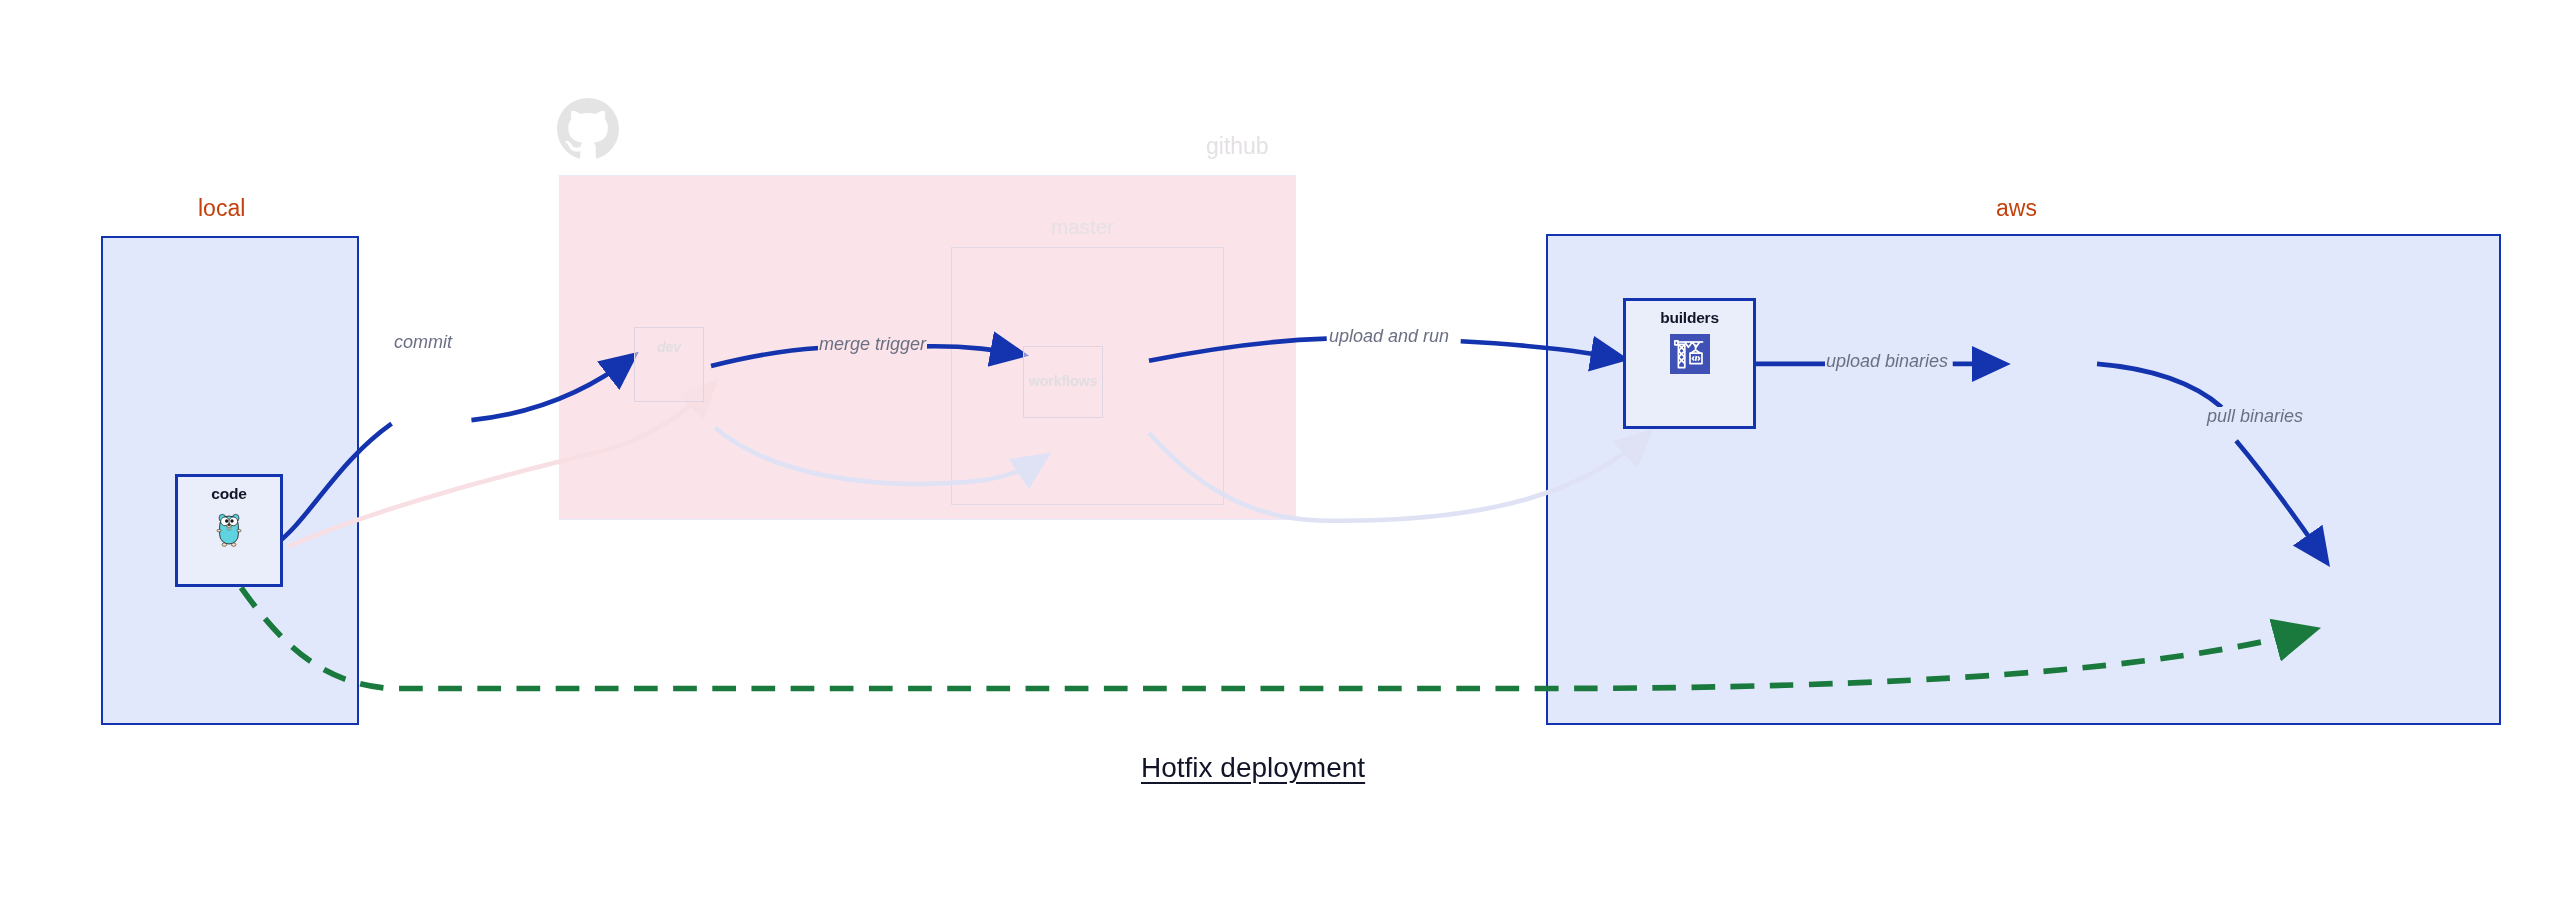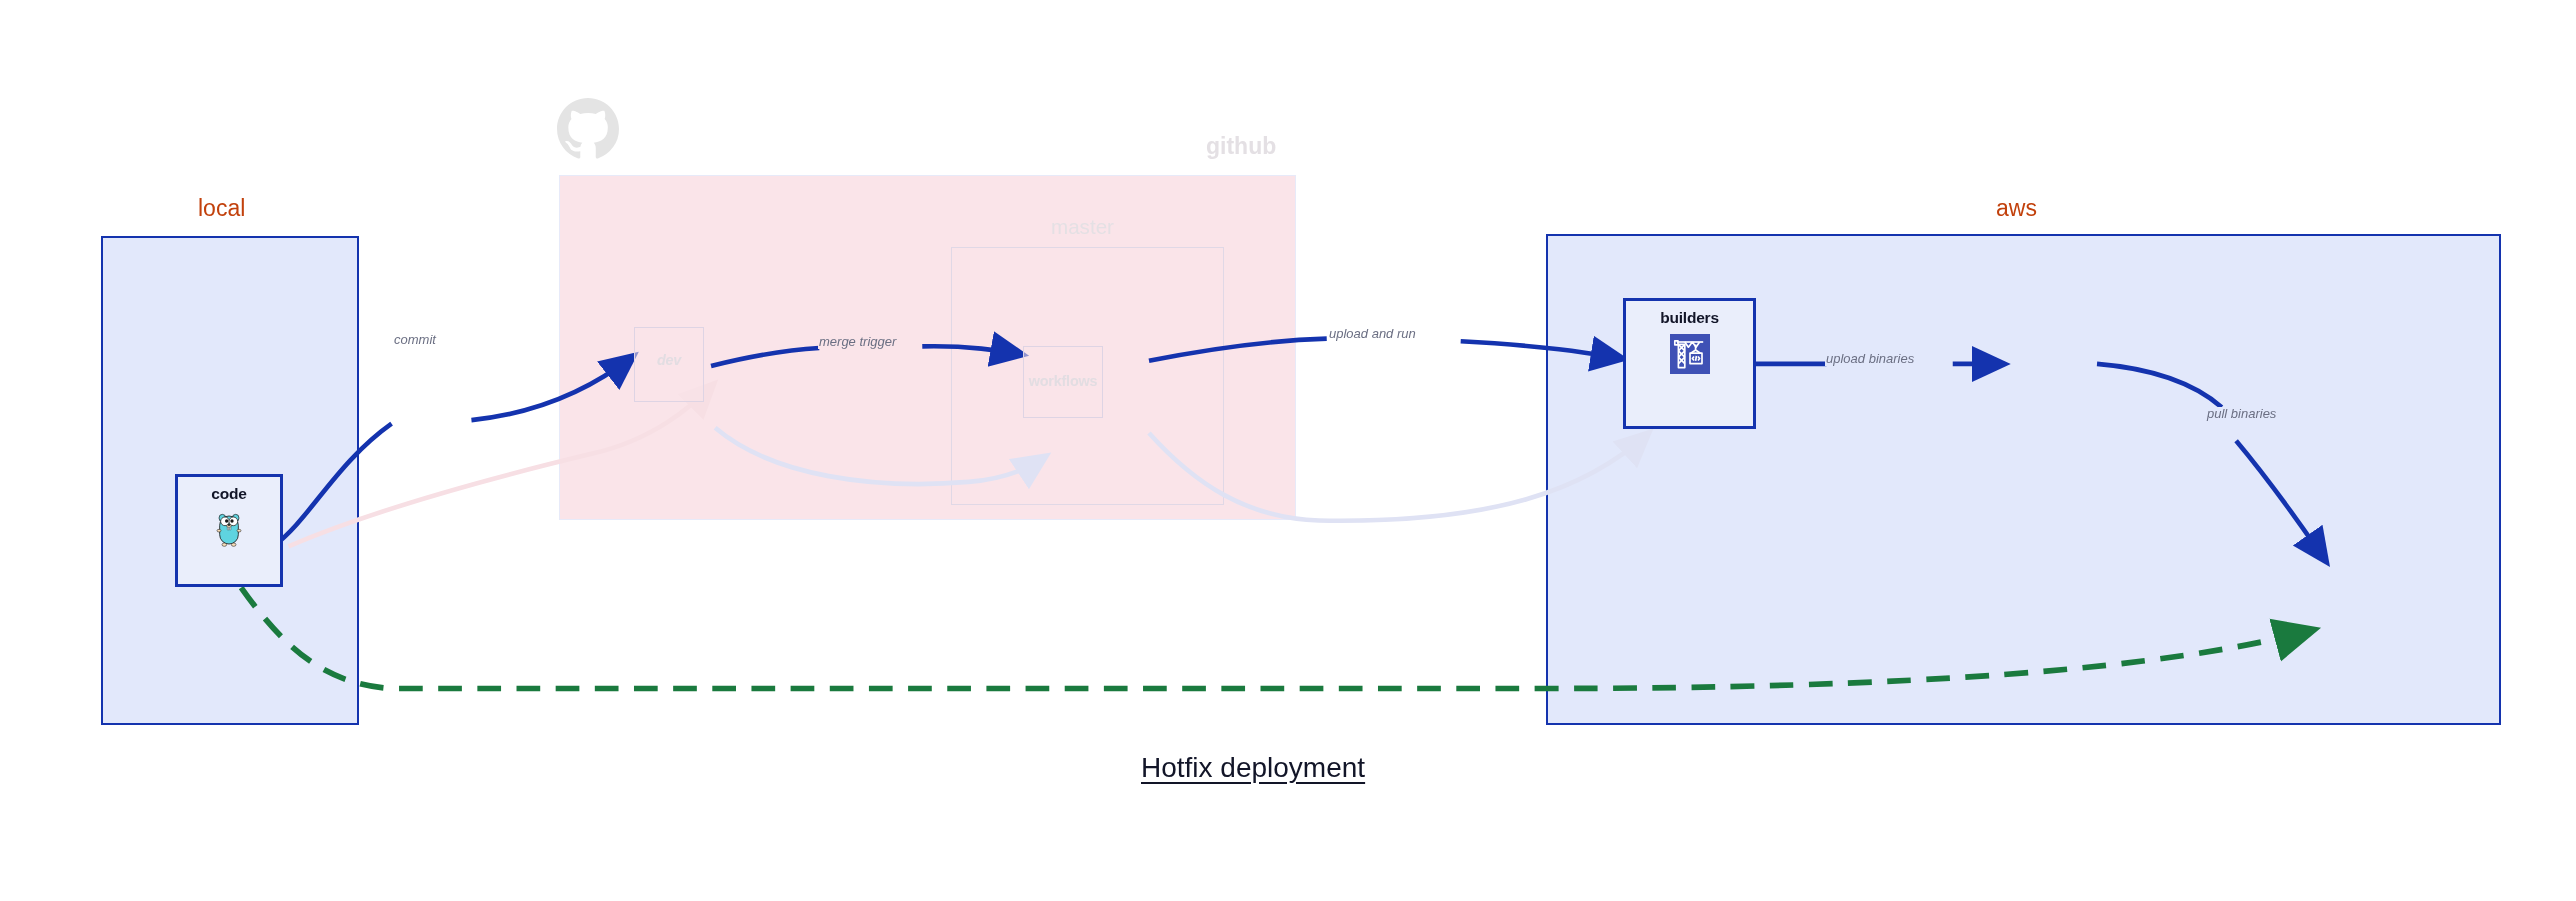--- a/index.html
+++ b/index.html
@@ -85,21 +85,21 @@
   .node-icon {
     margin-top: 7.2px;
     width: 40px;
     height: 40px;
     display: block;
   }
 
   
   .edge-label {
     position: absolute;
-    font-size: 13px;
+    font-size: 18px;
     font-style: italic;
     color: #6b6f83;
     white-space: nowrap;
     background: #ffffff;
     padding: 0 1px;
     line-height: 1.1;
   }
   .edge-label.on-pink { background: #fae4e9; }
   .edge-label.on-blue { background: #e2e8fb; }
 
@@ -122,21 +122,21 @@
 </head>
 <body>
 
 <div id="stage">
 
   <svg class="gh-logo" style="left:557px; top:98px;" viewBox="0 0 16 16">
     <path fill="#e4e4e4" d="M8 0C3.58 0 0 3.58 0 8c0 3.54 2.29 6.53 5.47 7.59.4.07.55-.17.55-.38 0-.19-.01-.82-.01-1.49-2.01.37-2.53-.49-2.69-.94-.09-.23-.48-.94-.82-1.13-.28-.15-.68-.52-.01-.53.63-.01 1.08.58 1.23.82.72 1.21 1.87.87 2.33.66.07-.52.28-.87.51-1.07-1.78-.2-3.64-.89-3.64-3.95 0-.87.31-1.59.82-2.15-.08-.2-.36-1.02.08-2.12 0 0 .67-.21 2.2.82.64-.18 1.32-.27 2-.27.68 0 1.36.09 2 .27 1.53-1.04 2.2-.82 2.2-.82.44 1.1.16 1.92.08 2.12.51.56.82 1.27.82 2.15 0 3.07-1.87 3.75-3.65 3.95.29.25.54.73.54 1.48 0 1.07-.01 1.93-.01 2.2 0 .21.15.46.55.38A8.01 8.01 0 0 0 16 8c0-4.42-3.58-8-8-8z"></path>
   </svg>
 
   <div class="group group-github" style="left:559px; top:175px; width:737px; height:345px;"></div>
-  <div class="group-label faded" style="left:1206px; top:133px;font-weight:bold;">github</div>
+  <div class="group-label faded" style="left:1206px; top:133px;">github</div>
 
   <div class="group group-master" style="left:951px; top:247px; width:273px; height:258px;"></div>
   <div class="group-label faded" style="left:1051px; top:215px; font-size:20.6px;">master</div>
 
   <div class="group group-local" style="left:101px; top:236px; width:258px; height:489px;"></div>
   <div class="group-label" style="left:198px; top:195px;">local</div>
 
   <div class="group group-aws" style="left:1546px; top:234px; width:955px; height:491px;"></div>
   <div class="group-label" style="left:1996px; top:195px;">aws</div>
 
@@ -201,21 +201,21 @@
       <circle cx="59" cy="33" r="5" fill="#1a1a1a"></circle>
 
       <ellipse cx="50" cy="48" rx="7" ry="5" fill="#f6dcb6" stroke="#1a1a1a" stroke-width="1.6"></ellipse>
       <circle cx="50" cy="45" r="3" fill="#1a1a1a"></circle>
       <rect x="45" y="51" width="4.5" height="9" rx="1.6" fill="#ffffff" stroke="#1a1a1a" stroke-width="1.2"></rect>
       <rect x="51" y="51" width="4.5" height="9" rx="1.6" fill="#ffffff" stroke="#1a1a1a" stroke-width="1.2"></rect>
     </svg>
   </div>
 
   <div class="node faded" style="left:634px; top:327px; width:70px; height:75px;">
-    <div class="node-label" style="margin-top:24px;font-style:italic;">dev</div>
+    <div class="node-label" style="margin-top:11px;font-style:italic;">dev</div>
   </div>
 
   <div class="node faded" style="left:1023px; top:346px; width:80px; height:72px;">
     <div class="node-label" style="margin-top:26px;">workflows</div>
   </div>
 
   <div class="node" style="left:1623px; top:298px; width:133px; height:131px;">
     <div class="node-label">builders</div>
     <svg class="node-icon" viewBox="0 0 100 100">
       <rect x="0" y="0" width="100" height="100" fill="#3f51b5"></rect>

